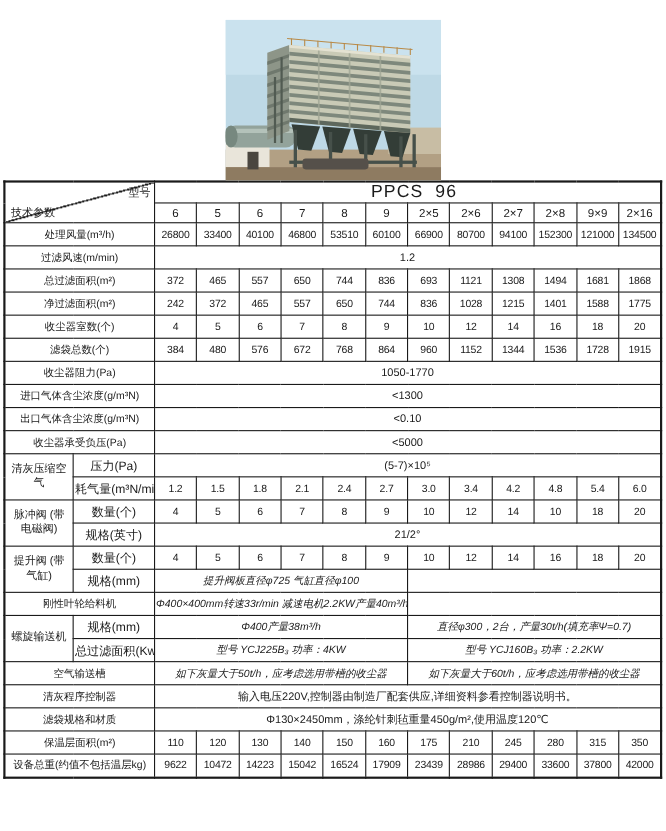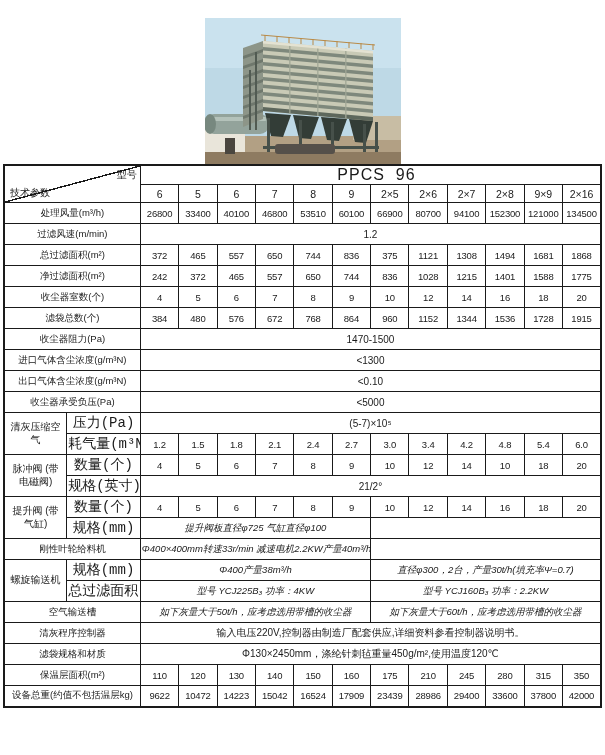--- a/index.html
+++ b/index.html
@@ -12,21 +12,21 @@
   th,td{border:1px solid #1a1a1a;padding:0 1px;text-align:center;vertical-align:middle;overflow:hidden;font-weight:normal;}
   thead tr.r1{height:17px;} thead tr.r2{height:18px;} tbody tr{height:21px;}
   th.series{font-size:16px;white-space:pre;letter-spacing:1px;padding-left:13px;}
   th.model{font-size:10.5px;}
   th.corner{position:relative;padding:0;background:
     linear-gradient(to bottom right,transparent calc(50% - 0.7px),#1a1a1a calc(50% - 0.7px),#1a1a1a calc(50% + 0.7px),transparent calc(50% + 0.7px));}
   th.corner .ct{position:absolute;top:2px;right:3px;font-size:10px;}
   th.corner .cb{position:absolute;bottom:2px;left:5px;font-size:10px;}
   td.label{font-size:9.5px;white-space:nowrap;}
   td.group{font-size:10px;line-height:1.25;padding:0 3px;}
-  td.sublabel{font-size:14px;white-space:nowrap;font-family:Liberation Mono, monospace;}
+  td.sublabel{font-size:11px;white-space:nowrap;}
   td.num{font-size:9.5px;letter-spacing:-0.2px;}
   td.spanv{font-size:10px;white-space:nowrap;}
   td.half{font-size:9.5px;white-space:nowrap;font-style:italic;}
 </style>
 </head>
 <body>
 
 <div class="page">
 
   <div class="photo">
@@ -177,21 +177,21 @@
           <td colspan="12" class="spanv">1.2</td>
         </tr>
         <tr>
           <td colspan="2" class="label">总过滤面积(m²)</td>
           <td class="num">372</td>
           <td class="num">465</td>
           <td class="num">557</td>
           <td class="num">650</td>
           <td class="num">744</td>
           <td class="num">836</td>
-          <td class="num">375</td>
+          <td class="num">693</td>
           <td class="num">1121</td>
           <td class="num">1308</td>
           <td class="num">1494</td>
           <td class="num">1681</td>
           <td class="num">1868</td>
         </tr>
         <tr>
           <td colspan="2" class="label">净过滤面积(m²)</td>
           <td class="num">242</td>
           <td class="num">372</td>
@@ -231,21 +231,21 @@
           <td class="num">864</td>
           <td class="num">960</td>
           <td class="num">1152</td>
           <td class="num">1344</td>
           <td class="num">1536</td>
           <td class="num">1728</td>
           <td class="num">1915</td>
         </tr>
         <tr>
           <td colspan="2" class="label">收尘器阻力(Pa)</td>
-          <td colspan="12" class="spanv">1470-1500</td>
+          <td colspan="12" class="spanv">1050-1770</td>
         </tr>
         <tr>
           <td colspan="2" class="label">进口气体含尘浓度(g/m³N)</td>
           <td colspan="12" class="spanv">&lt;1300</td>
         </tr>
         <tr>
           <td colspan="2" class="label">出口气体含尘浓度(g/m³N)</td>
           <td colspan="12" class="spanv">&lt;0.10</td>
         </tr>
         <tr>

